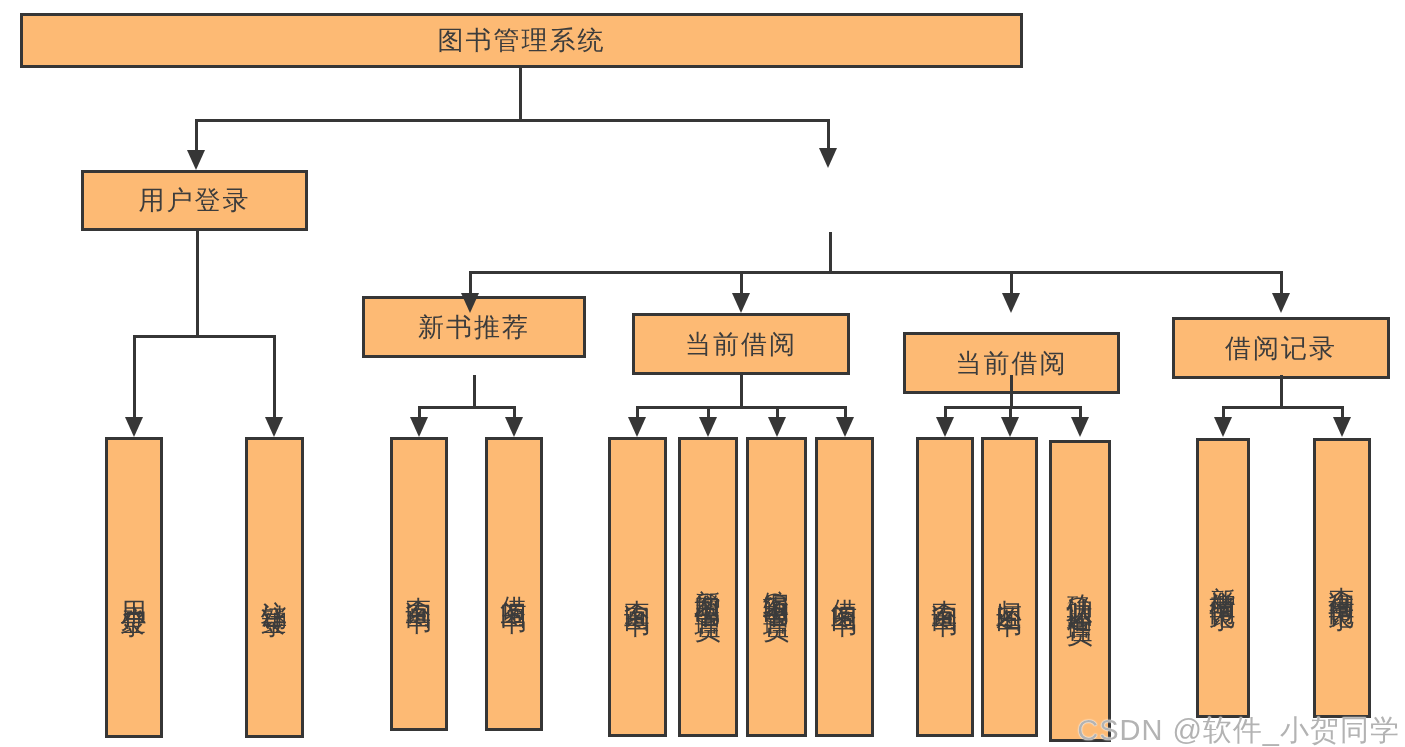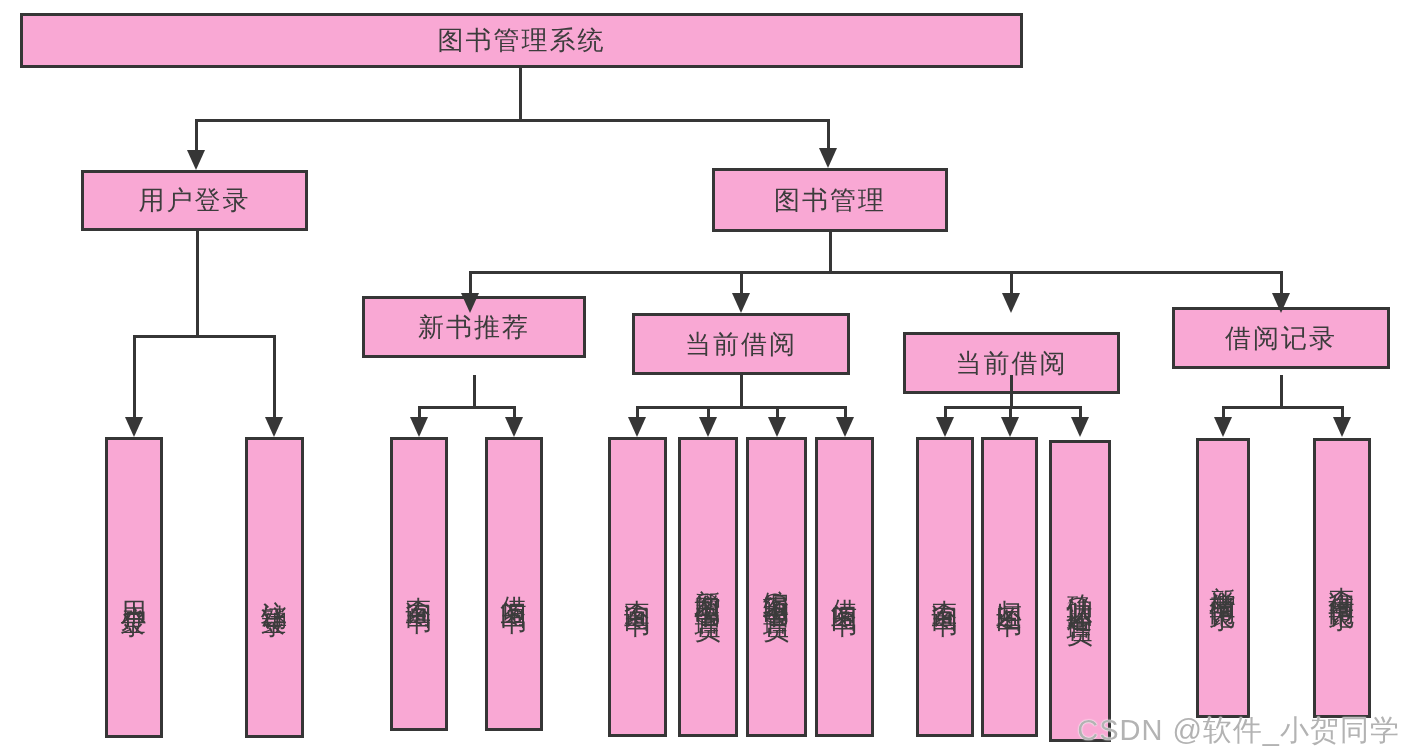--- a/index.html
+++ b/index.html
@@ -14,21 +14,21 @@
     width:1405px;height:747px;
     background:var(--background,#fff);
     font-family:"Liberation Sans","DejaVu Sans",sans-serif;
     color:var(--text,#3c3c3c);
     overflow:hidden;
   }
   .box{
     position:absolute;
     box-sizing:border-box;
     border:3px solid var(--line,#363636);
-    background:#f9a8d4;
+    background:#fdba74;
     display:flex;
     align-items:center;
     justify-content:center;
     font-size:26px;
     letter-spacing:2px;
     white-space:nowrap;
   }
   .leaf{font-size:26px;}
   .leaf .vt{
     writing-mode:vertical-rl;
@@ -57,26 +57,25 @@
   }
 </style>
 </head>
 <body>
 
 <div class="stage">
 
   <div class="box" style="left:20px;top:13px;width:1003px;height:55px">图书管理系统</div>
 
   <div class="box" style="left:81px;top:170px;width:227px;height:61px">用户登录</div>
-  <div class="box" style="left:712px;top:168px;width:236px;height:64px">图书管理</div>
 
   <div class="box" style="left:362px;top:296px;width:224px;height:62px">新书推荐</div>
   <div class="box" style="left:632px;top:313px;width:218px;height:62px">当前借阅</div>
   <div class="box" style="left:903px;top:332px;width:217px;height:62px">当前借阅</div>
-  <div class="box" style="left:1172px;top:307px;width:218px;height:62px">借阅记录</div>
+  <div class="box" style="left:1172px;top:317px;width:218px;height:62px">借阅记录</div>
 
   <div class="box leaf" style="left:105px;top:437px;width:58px;height:301px">
     <span class="vt">用户登录</span>
     </div>
   <div class="box leaf" style="left:245px;top:437px;width:59px;height:301px">
     <span class="vt">注销登录</span>
     </div>
 
   <div class="box leaf" style="left:390px;top:437px;width:58px;height:294px">
     <span class="vt">查询图书</span>

